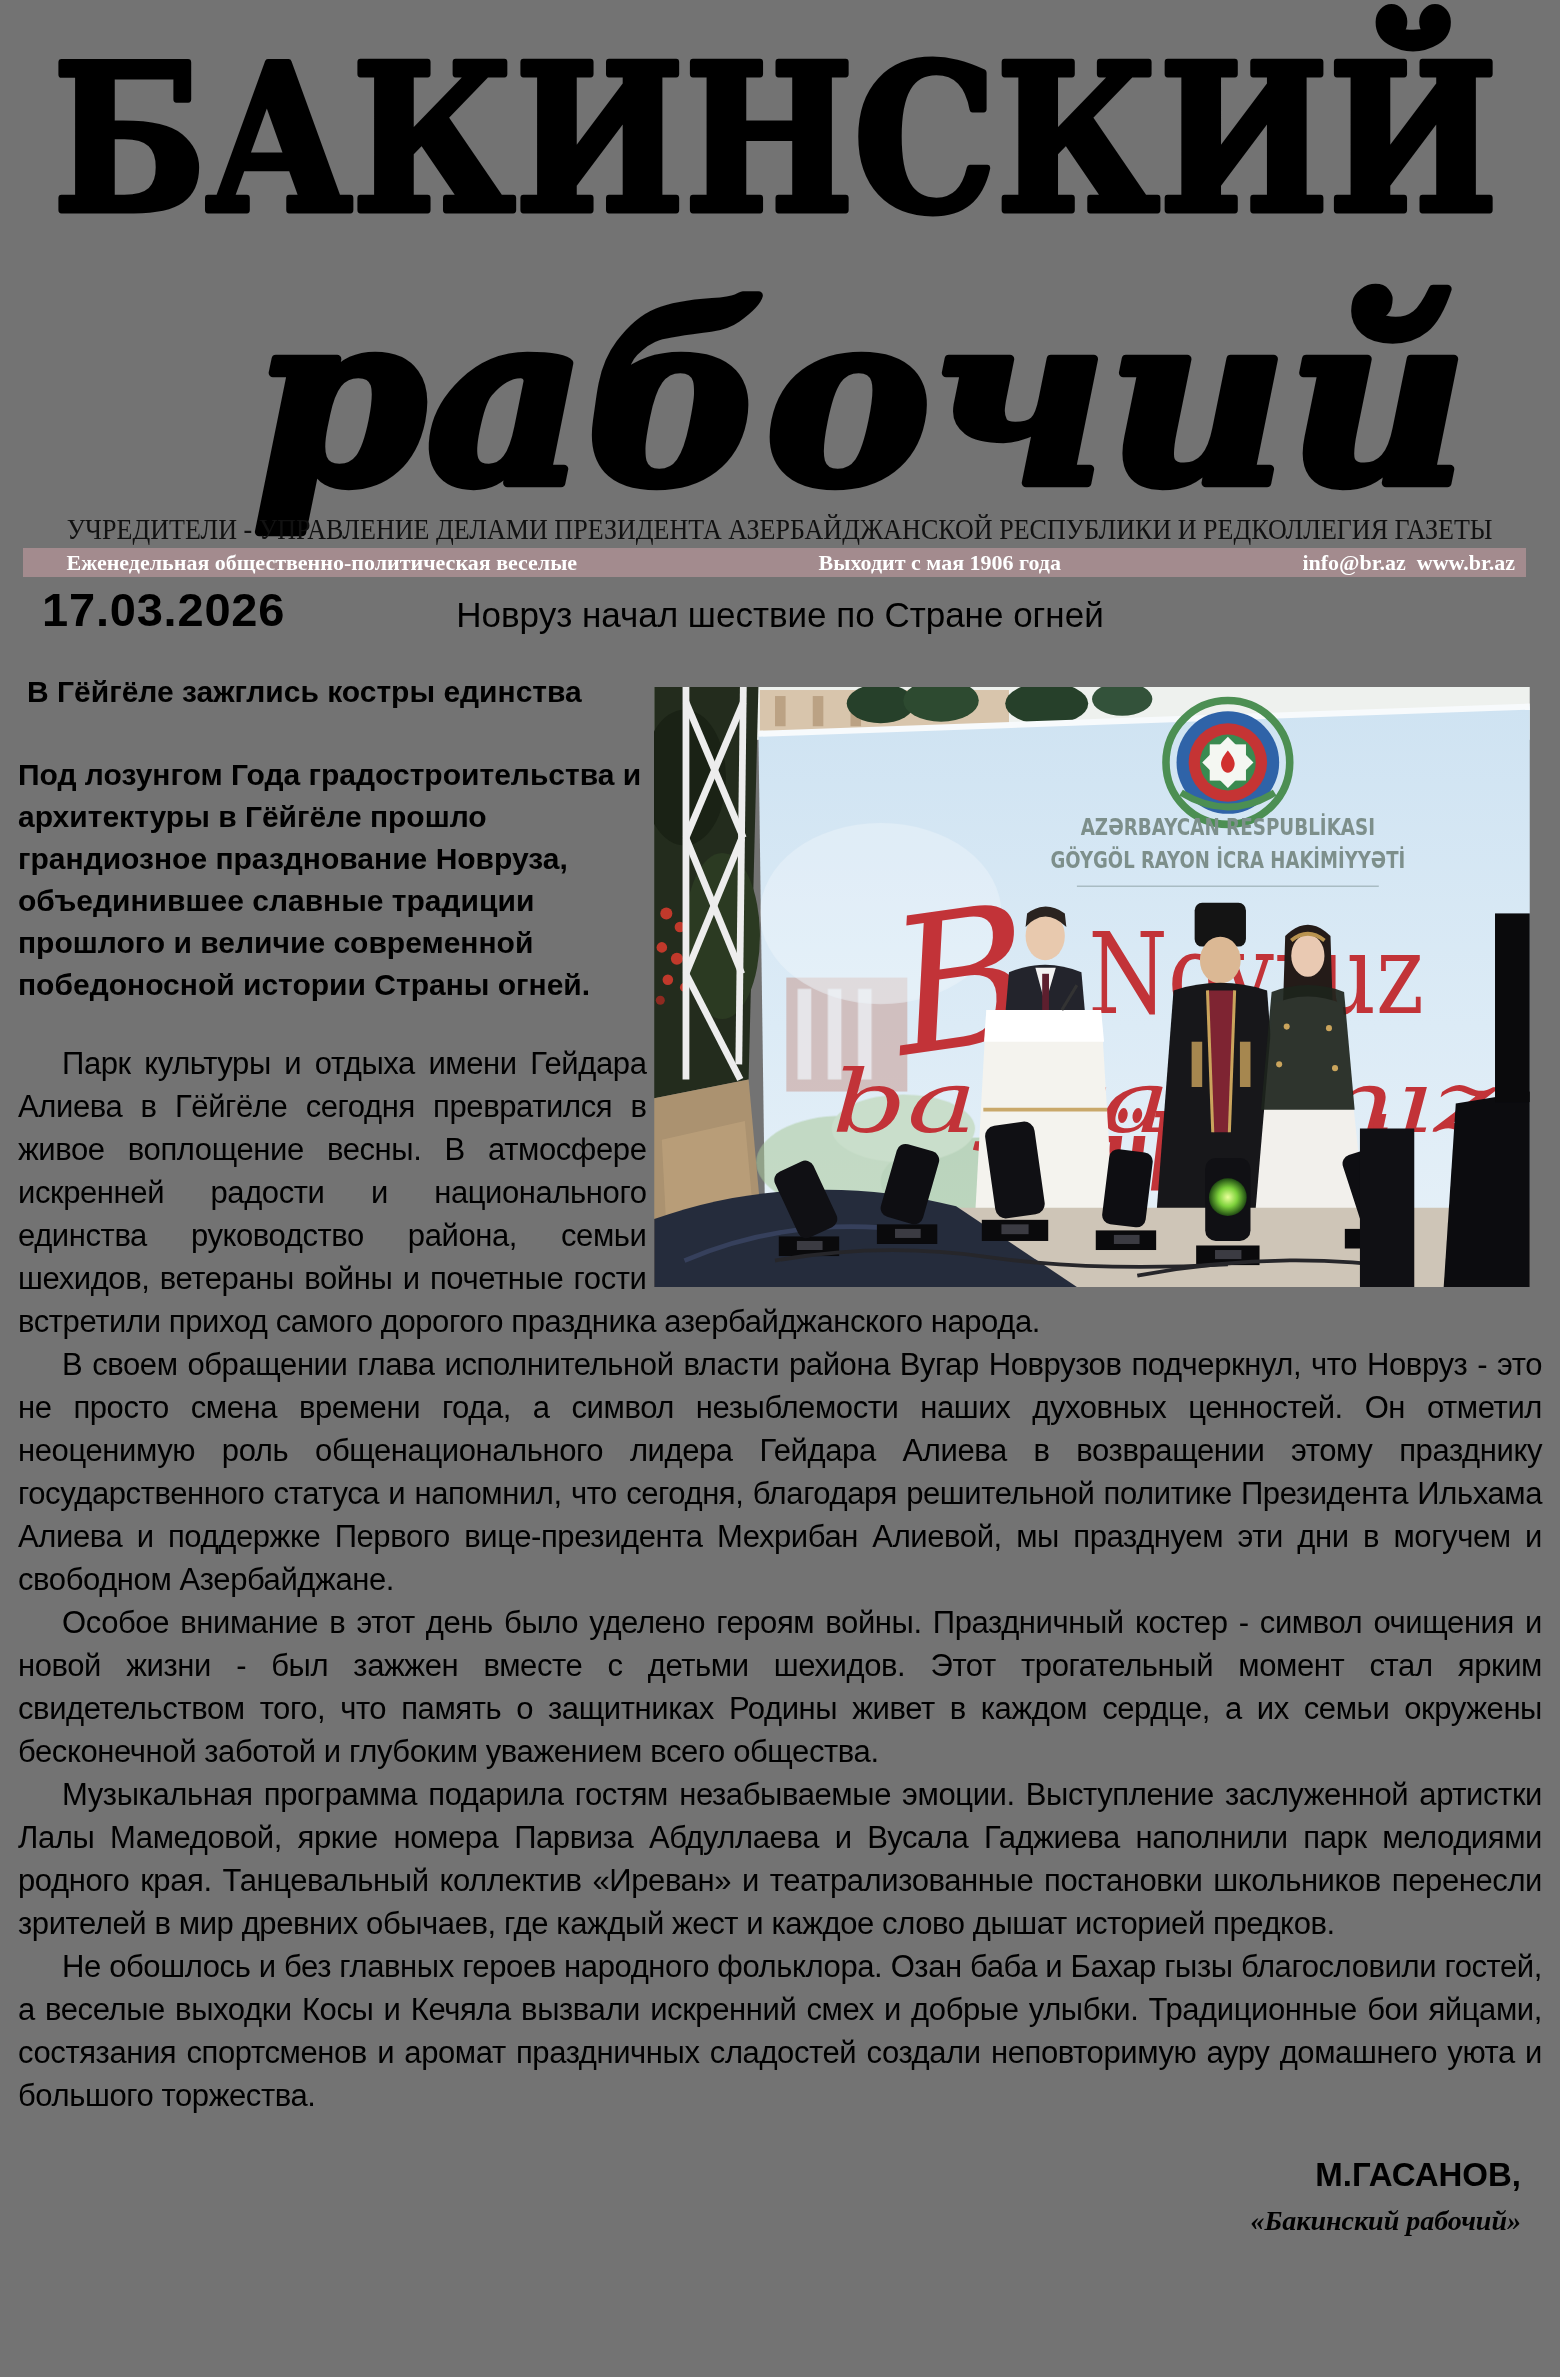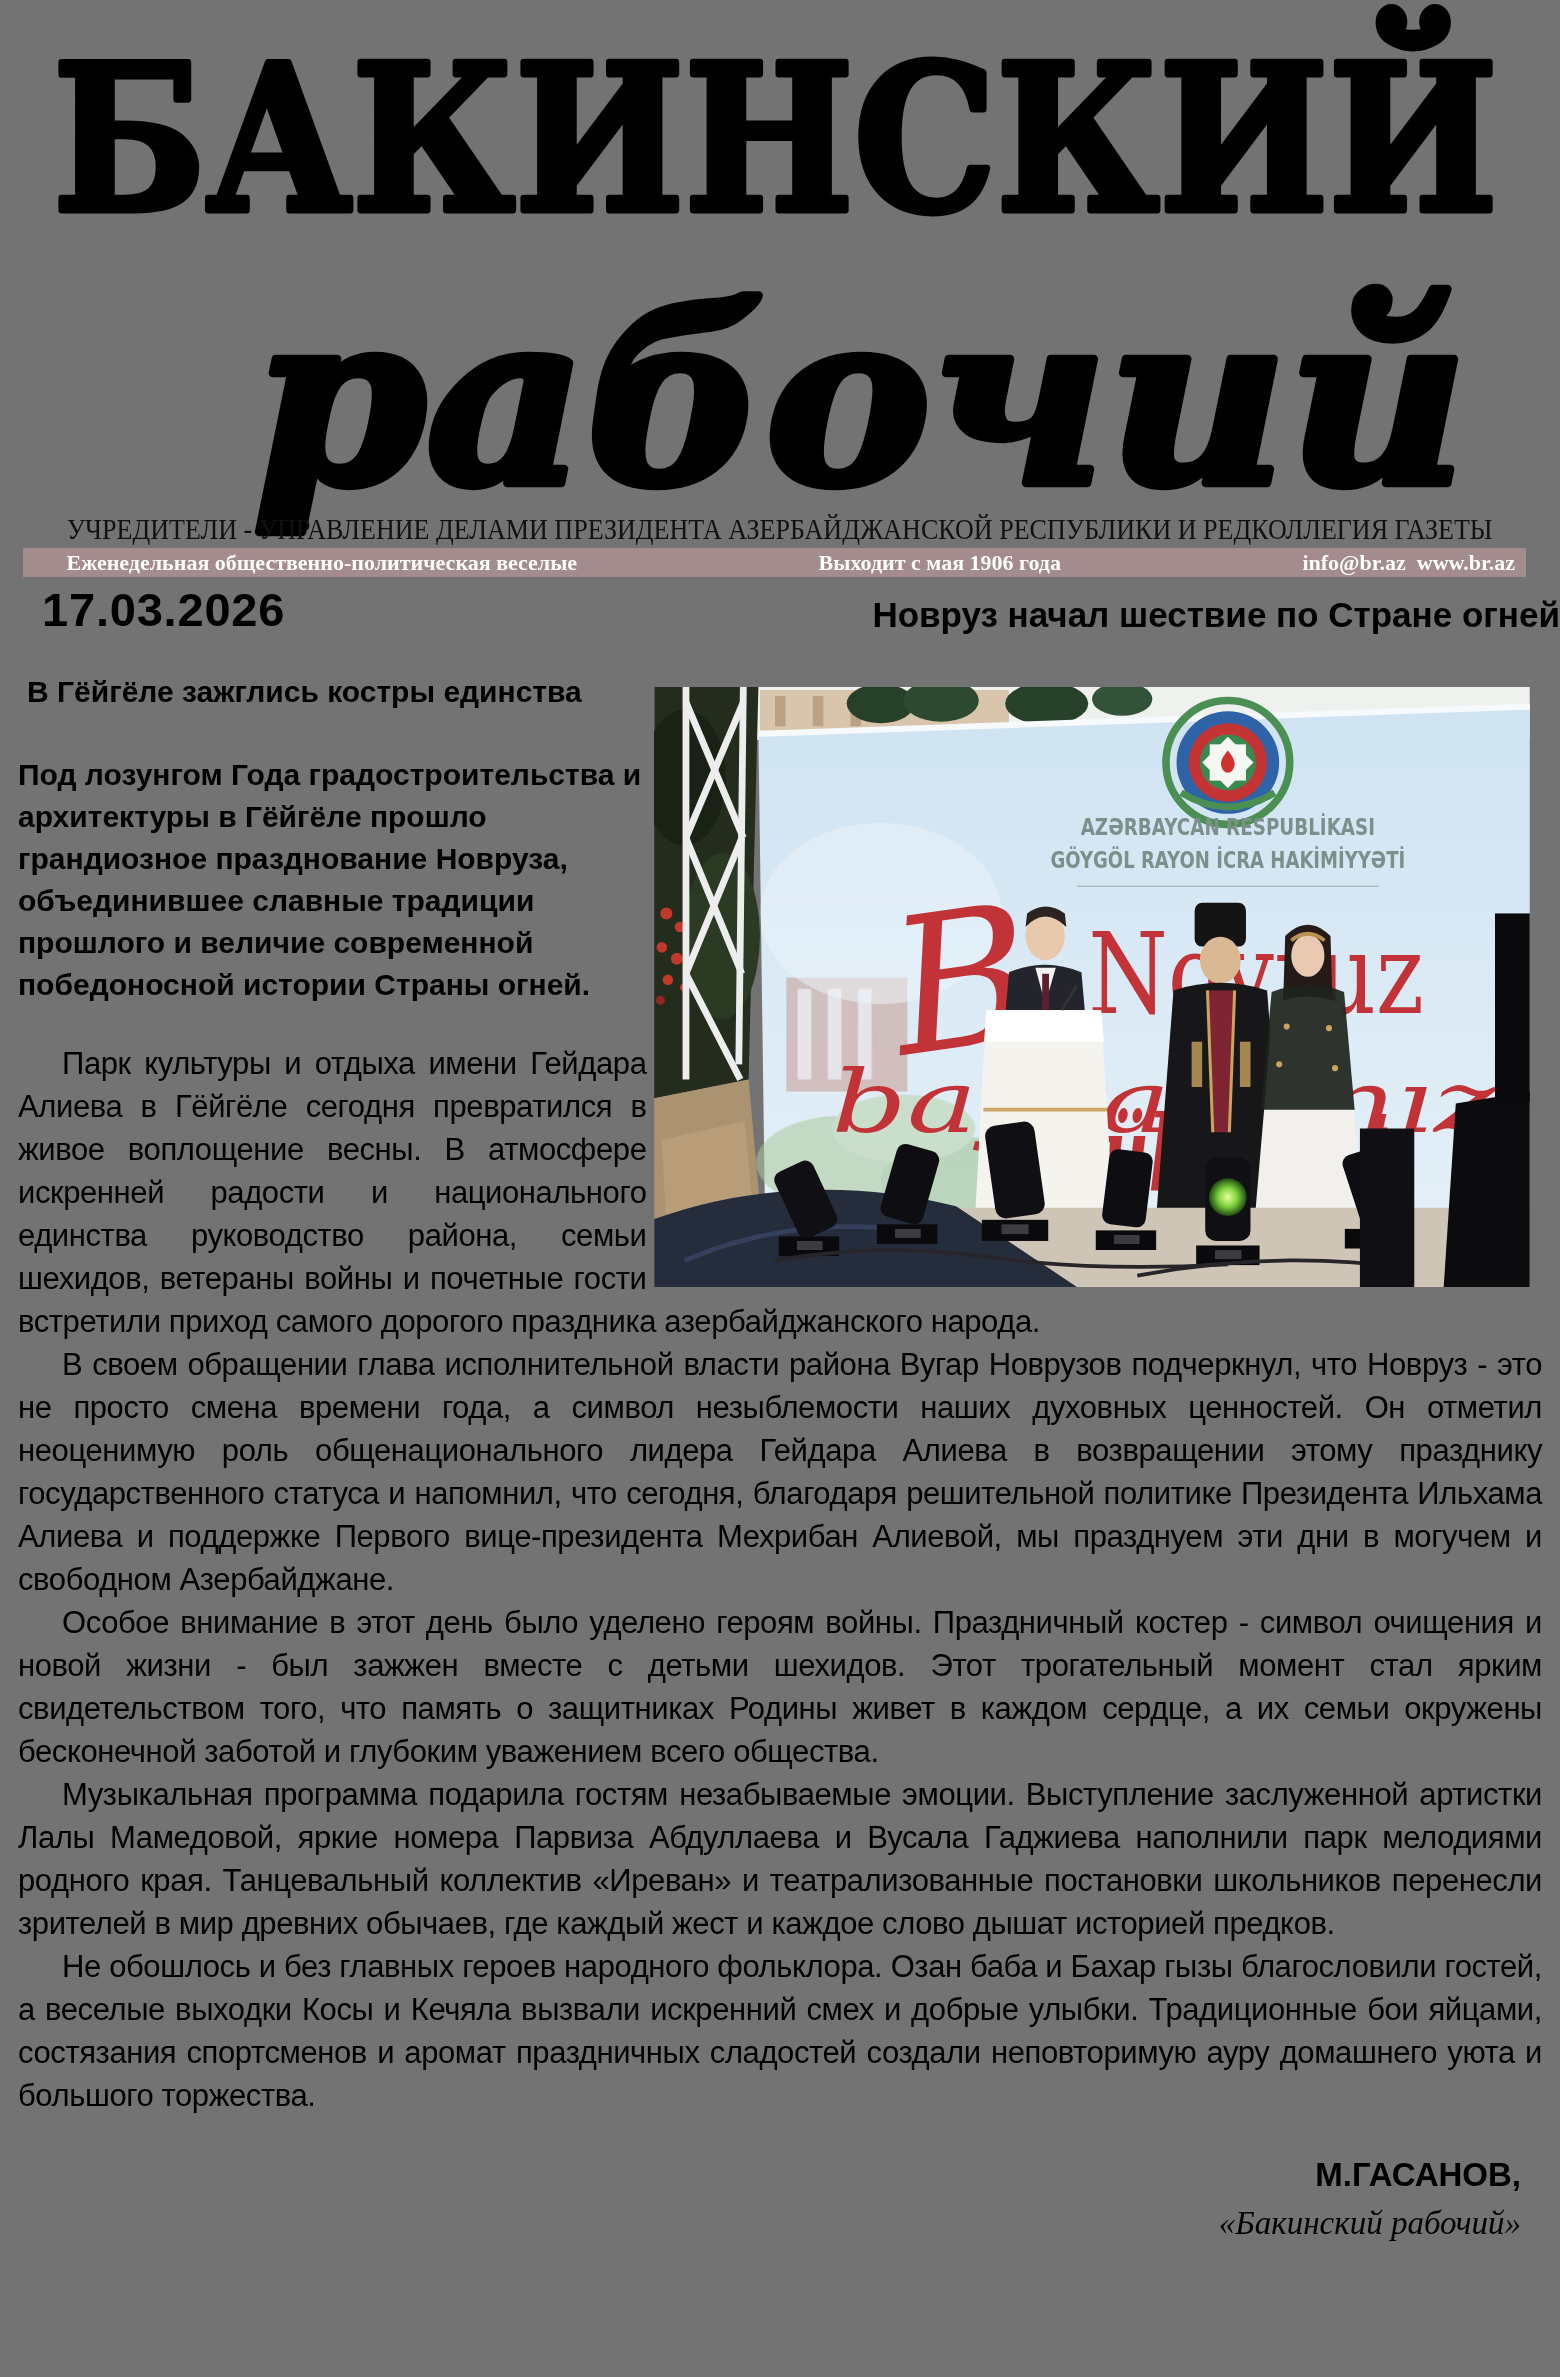--- a/index.html
+++ b/index.html
@@ -12,33 +12,33 @@
             display:flex;align-items:center;justify-content:space-between;
             font-family:"Liberation Serif",serif;font-weight:bold;color:#ffffff;
             font-size:22px;white-space:pre;}
   .info-bar .cell{padding:0 7.5px;}
   .info-bar .left{padding-left:44px;}
   .info-bar .right{padding-right:10.6px;}
   
   .head-row{position:absolute;left:0;top:577px;width:1560px;height:68px;}
   .issue-date{position:absolute;left:42px;top:4.5px;font-size:47px;font-weight:bold;
               letter-spacing:0.8px;}
-  .headline{position:absolute;left:0;right:0;top:18px;text-align:right;
-            font-size:35px;font-weight:bold;}
+  .headline{position:absolute;left:0;right:0;top:18px;text-align:center;
+            font-size:35px;font-weight:normal;}
   
   .article-body{position:absolute;left:0;top:645px;width:1560px;padding:0 18px;box-sizing:border-box;}
   .photo-wrap{float:right;width:876px;height:600px;margin:42px 12px 10.6px 7.5px;}
   .subhead{font-size:30px;font-weight:bold;line-height:42px;margin:26px 0 0 9px;}
   .lead{font-size:30px;font-weight:bold;line-height:42px;margin:41px 0 0 0;text-align:left;}
   .body-p{font-size:31px;line-height:43px;text-align:justify;text-indent:44px;
           letter-spacing:-0.4px;margin:0;}
   .body-p.first{margin-top:36px;}
   .signature{margin-top:39px;text-align:right;padding-right:21px;}
   .sig-name{font-size:33px;font-weight:bold;}
-  .sig-paper{font-size:33px;font-weight:normal;font-style:italic;
+  .sig-paper{font-size:28px;font-weight:bold;font-style:italic;
              font-family:"Liberation Serif",serif;margin-top:10.6px;}
   .clearfix::after{content:"";display:block;clear:both;}
 </style>
 </head>
 <body>
 
 <div id="page">
 
   <svg id="masthead-svg" width="1560" height="547" viewBox="0 0 2067 725">
     <text x="70" y="278" font-family="DejaVu Serif, serif" font-weight="bold" font-size="268" fill="#000" stroke="#000" stroke-width="9" stroke-linejoin="round" paint-order="stroke fill" textLength="1915" lengthAdjust="spacingAndGlyphs">БАКИНСКИЙ</text>

